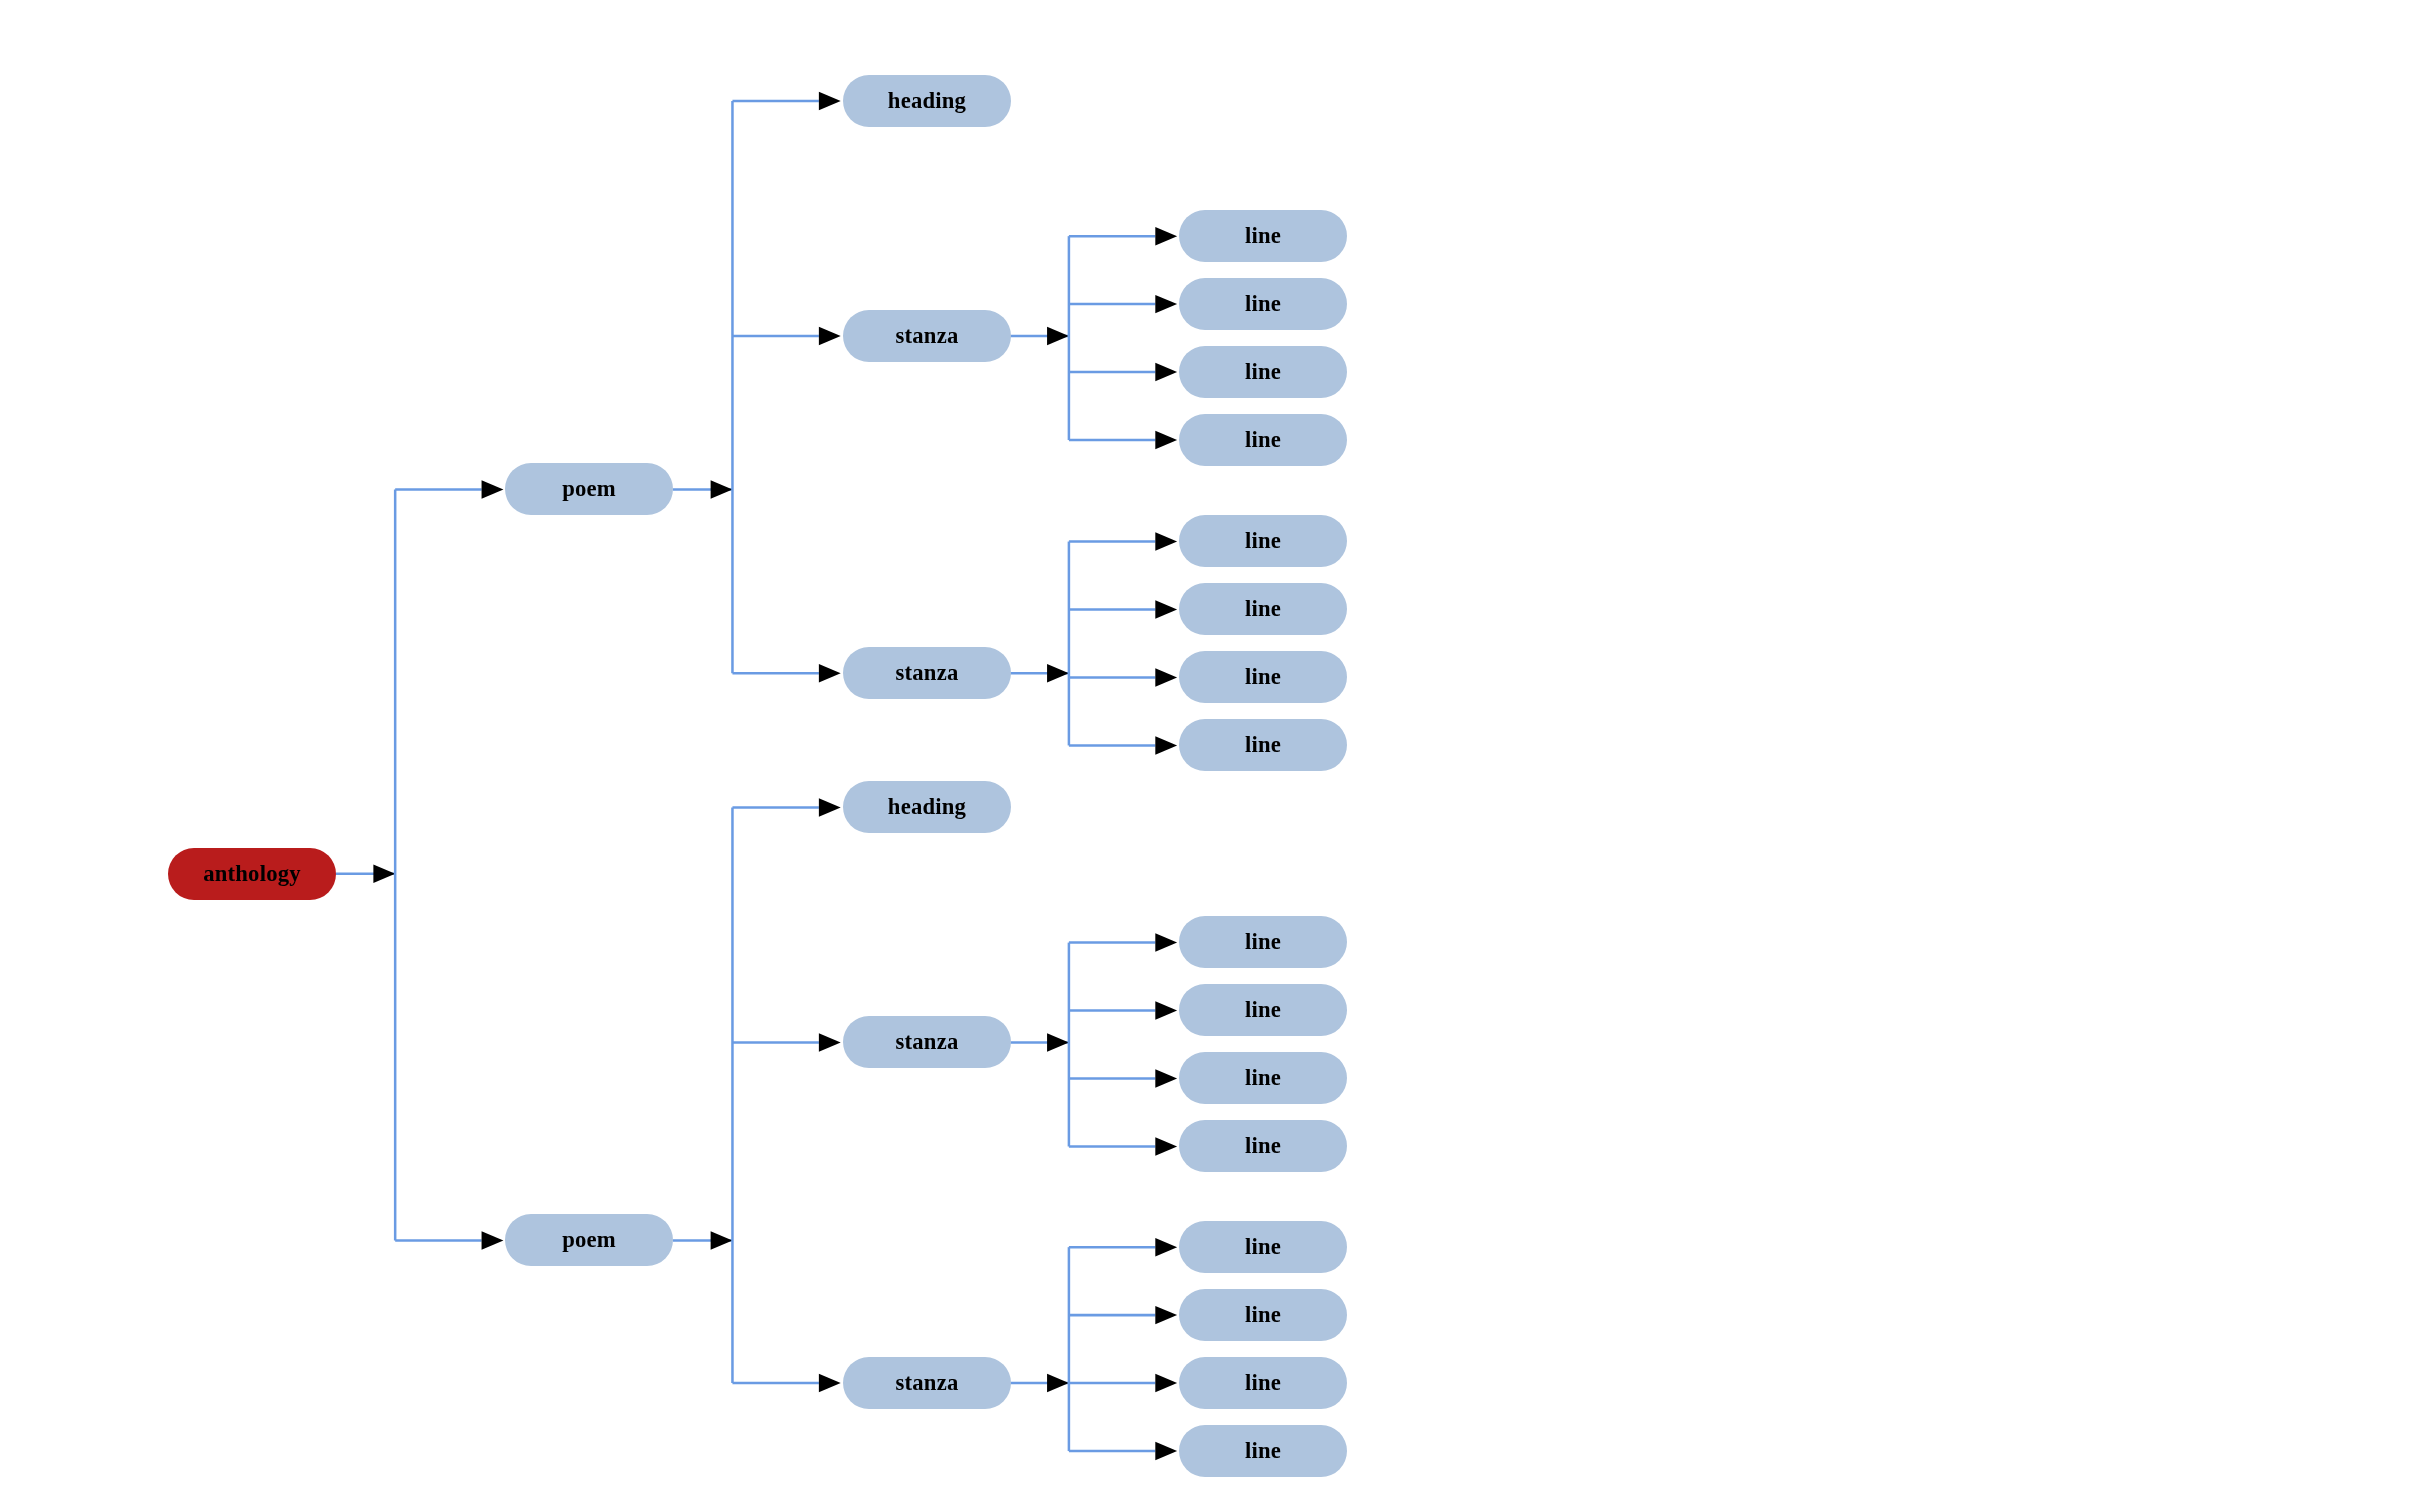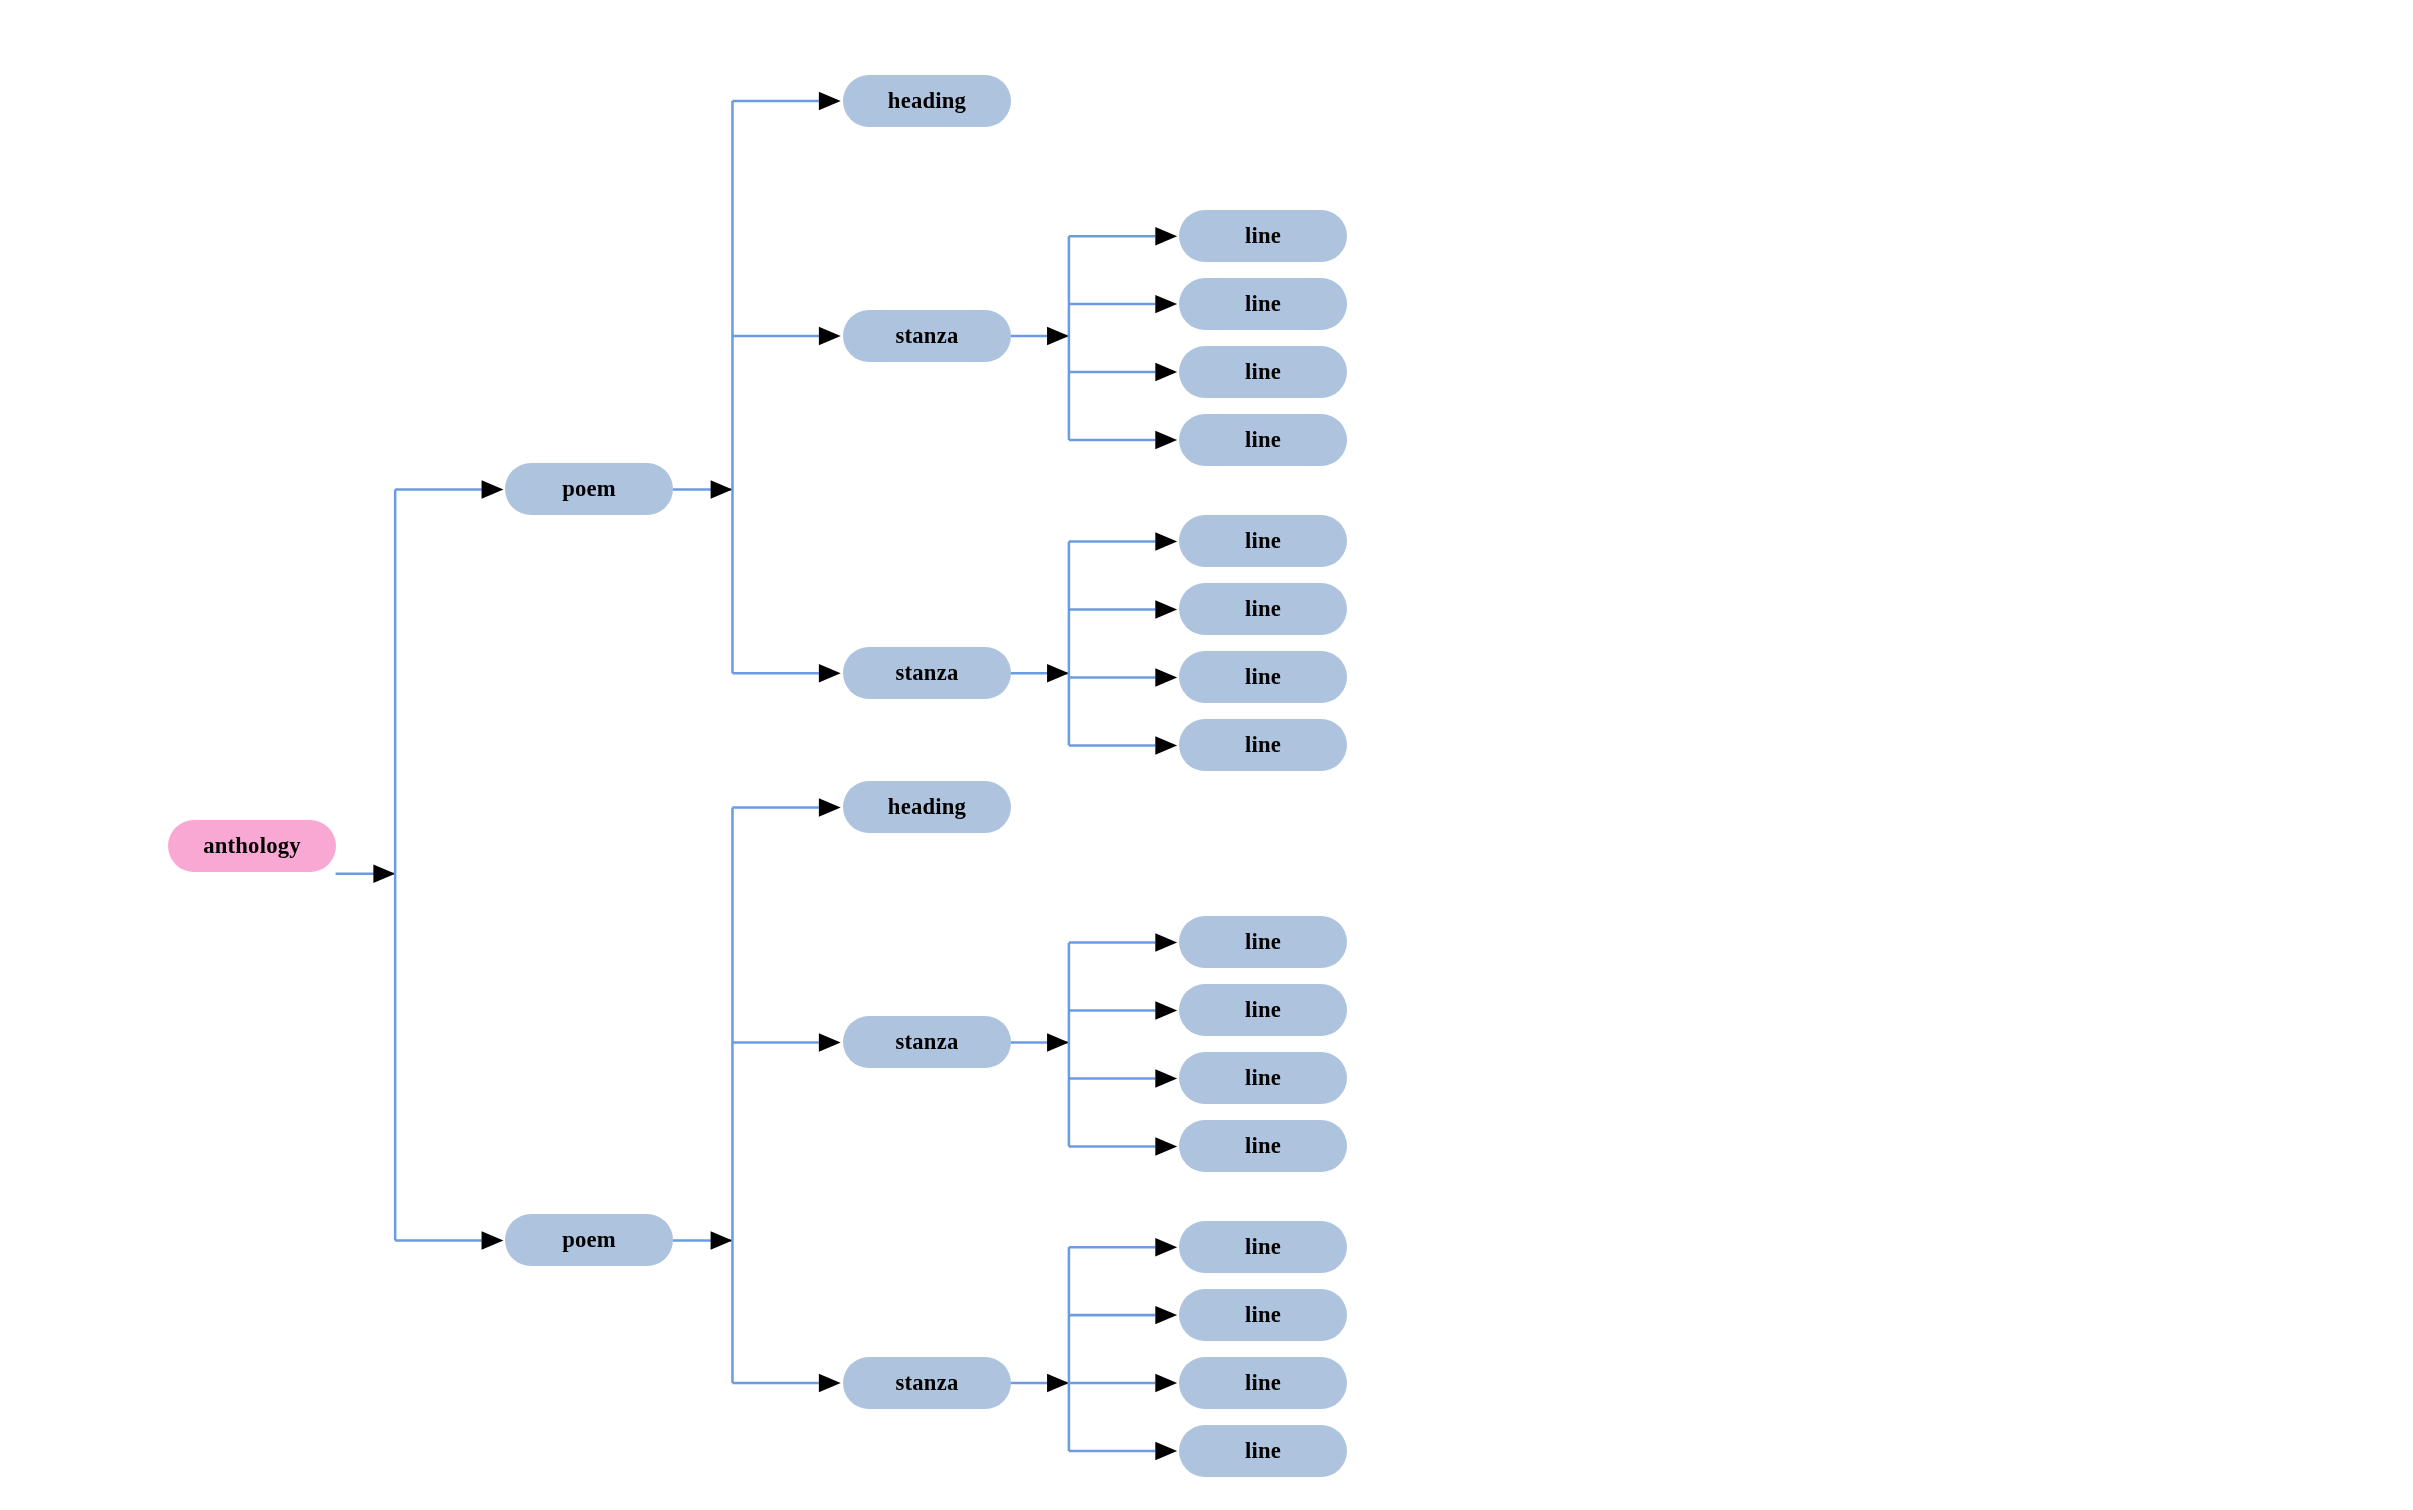--- a/index.html
+++ b/index.html
@@ -125,21 +125,21 @@
       <polygon points="1403,1486 1377,1475 1377,1497" fill="#000000"></polygon>
       <path d="M 1274 1567 H 1377" fill="none" stroke="#6a9be3" stroke-width="3" stroke-linecap="butt"></path>
       <polygon points="1403,1567 1377,1556 1377,1578" fill="#000000"></polygon>
       <path d="M 1274 1648 H 1377" fill="none" stroke="#6a9be3" stroke-width="3" stroke-linecap="butt"></path>
       <polygon points="1403,1648 1377,1637 1377,1659" fill="#000000"></polygon>
       <path d="M 1274 1729 H 1377" fill="none" stroke="#6a9be3" stroke-width="3" stroke-linecap="butt"></path>
       <polygon points="1403,1729 1377,1718 1377,1740" fill="#000000"></polygon>
     </svg>
 
   <div id="node-layer">
-      <div class="node" style="left: 168px; top: 820px; width: 168px; height: 52px; background: #f9a8d4; color: rgb(0, 0, 0);">
+      <div class="node" style="left: 168px; top: 848px; width: 168px; height: 52px; background: #b91c1c; color: rgb(0, 0, 0);">
         <span class="node-label">anthology</span>
       </div>
       <div class="node" style="left: 505px; top: 463px; width: 168px; height: 52px; background: rgb(174, 196, 222); color: rgb(0, 0, 0);">
         <span class="node-label">poem</span>
       </div>
       <div class="node" style="left: 843px; top: 75px; width: 168px; height: 52px; background: rgb(174, 196, 222); color: rgb(0, 0, 0);">
         <span class="node-label">heading</span>
       </div>
       <div class="node" style="left: 843px; top: 310px; width: 168px; height: 52px; background: rgb(174, 196, 222); color: rgb(0, 0, 0);">
         <span class="node-label">stanza</span>

